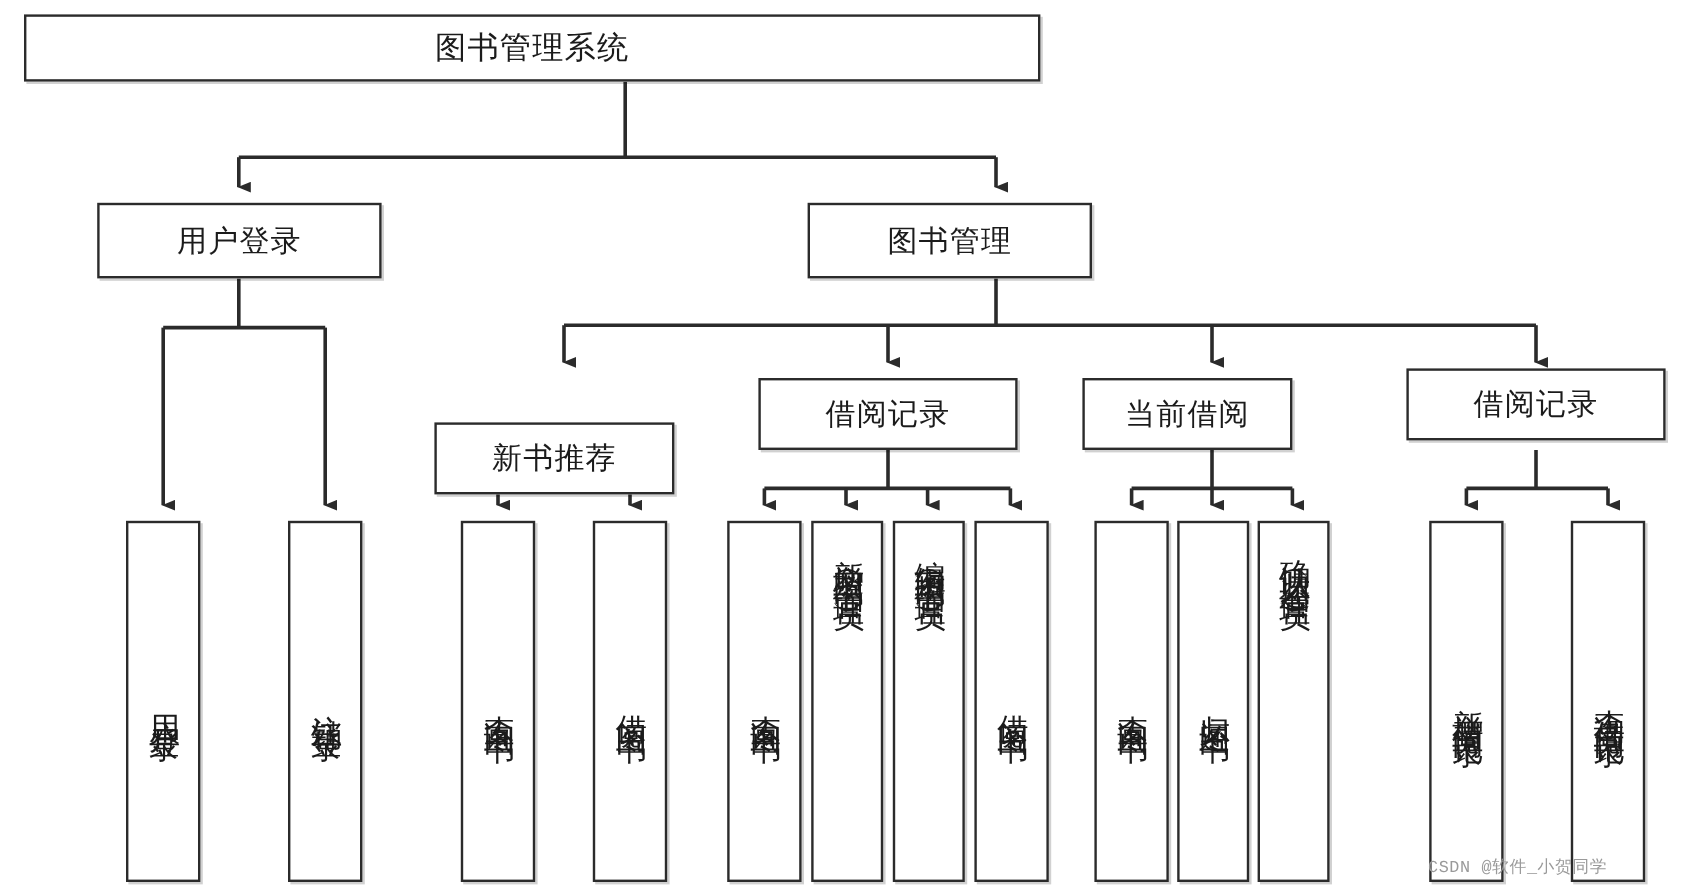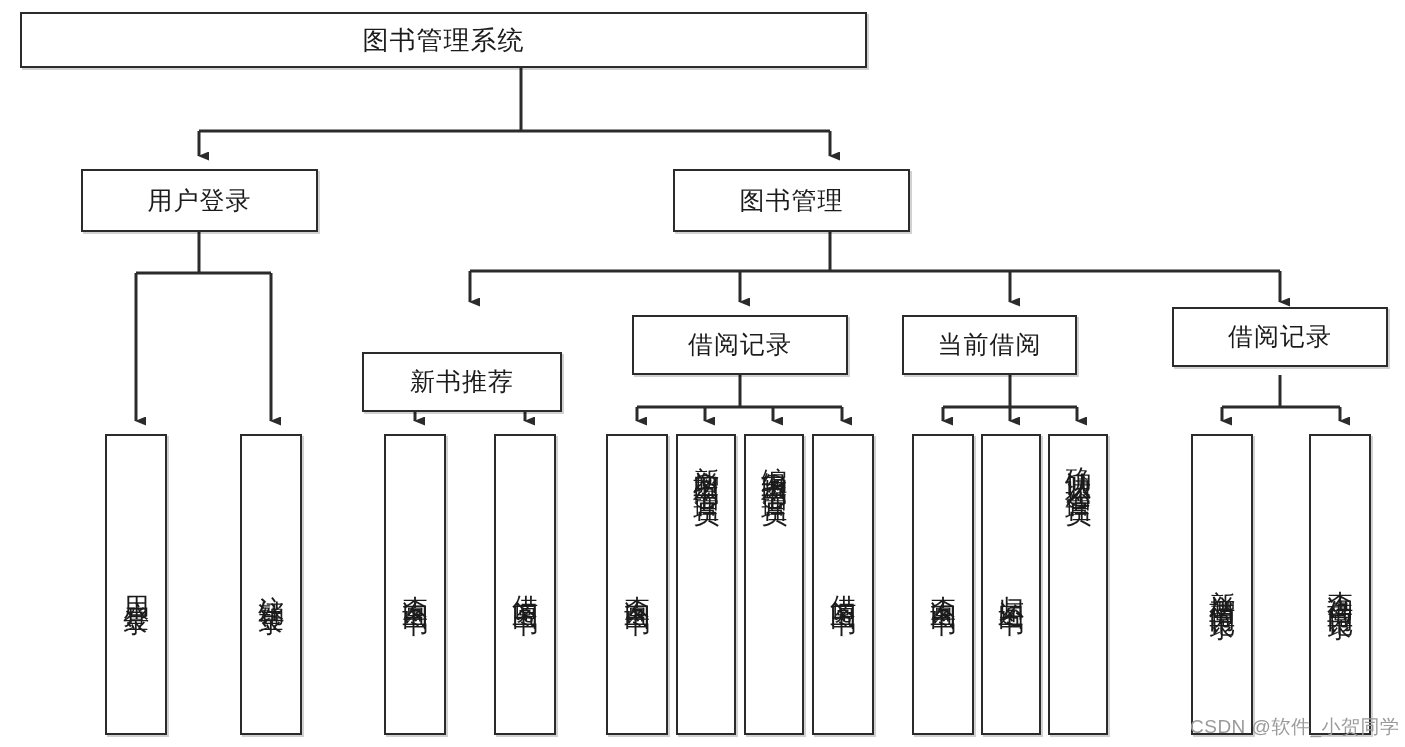--- a/index.html
+++ b/index.html
@@ -68,26 +68,26 @@
     text-align: center;
   }
   .node.v.top-aligned {
     align-items: flex-start;
     padding-top: 10px;
   }
   #watermark {
     position: absolute;
     left: 1190px;
     top: 714px;
-    font-size: 19px;
+    font-size: 14px;
     color: #9a9a9a;
     letter-spacing: 0.5px;
     white-space: nowrap;
     z-index: 5;
-    font-family: Liberation Sans, sans-serif;
+    font-family: Liberation Mono, monospace;
   }
 </style>
 </head>
 <body>
 
 <div id="diagram-root">
 
   <svg id="edge-layer" viewBox="0 0 1405 747" width="1405" height="747" xmlns="http://www.w3.org/2000/svg">
     <defs>
       <marker id="arrowhead" markerWidth="10" markerHeight="11" refX="4.5" refY="10" orient="auto" markerUnits="userSpaceOnUse">

